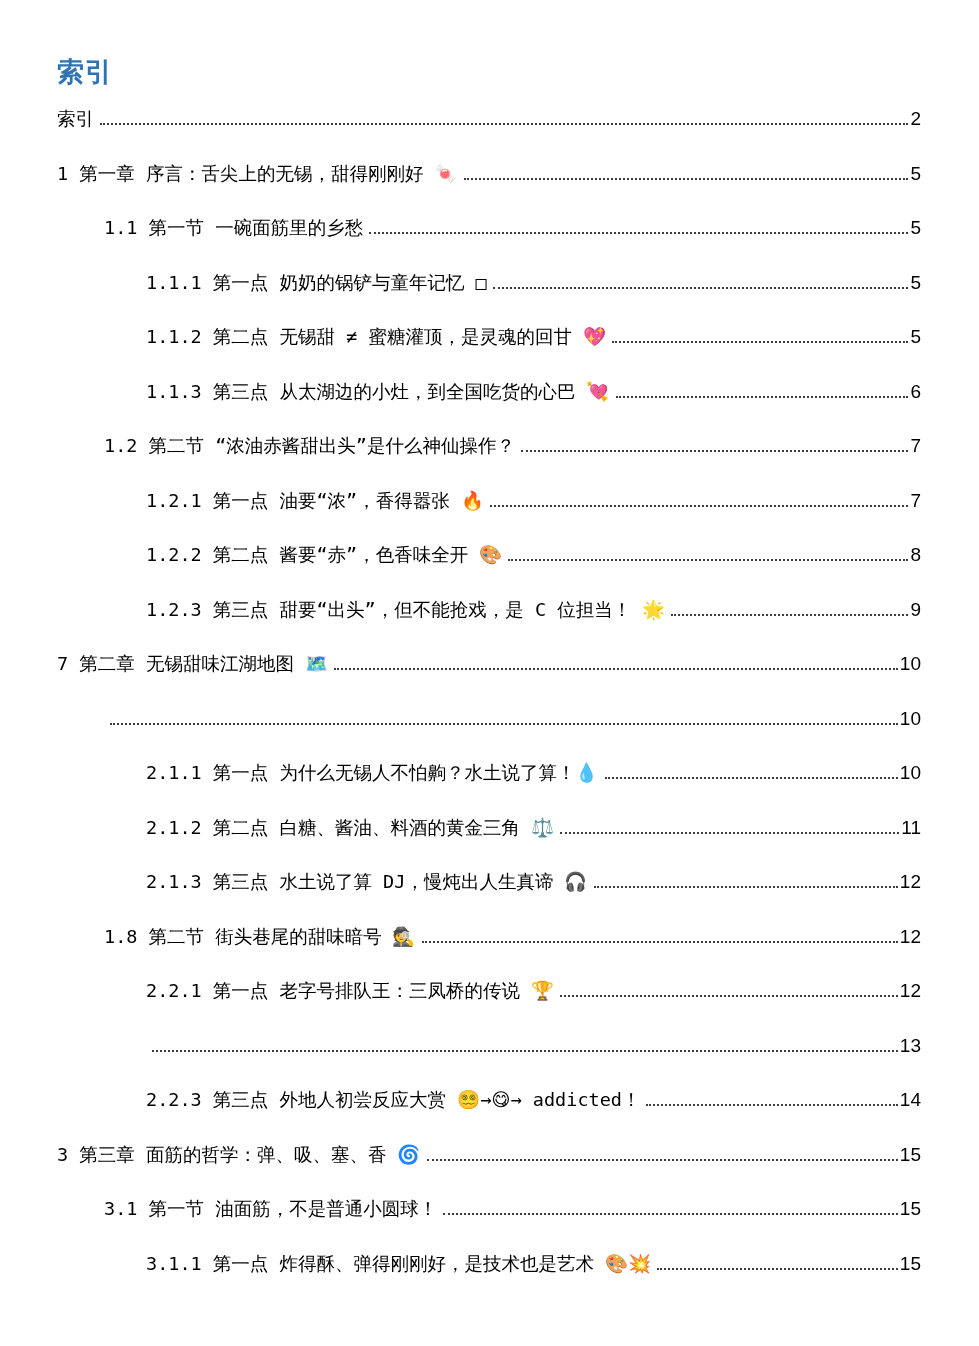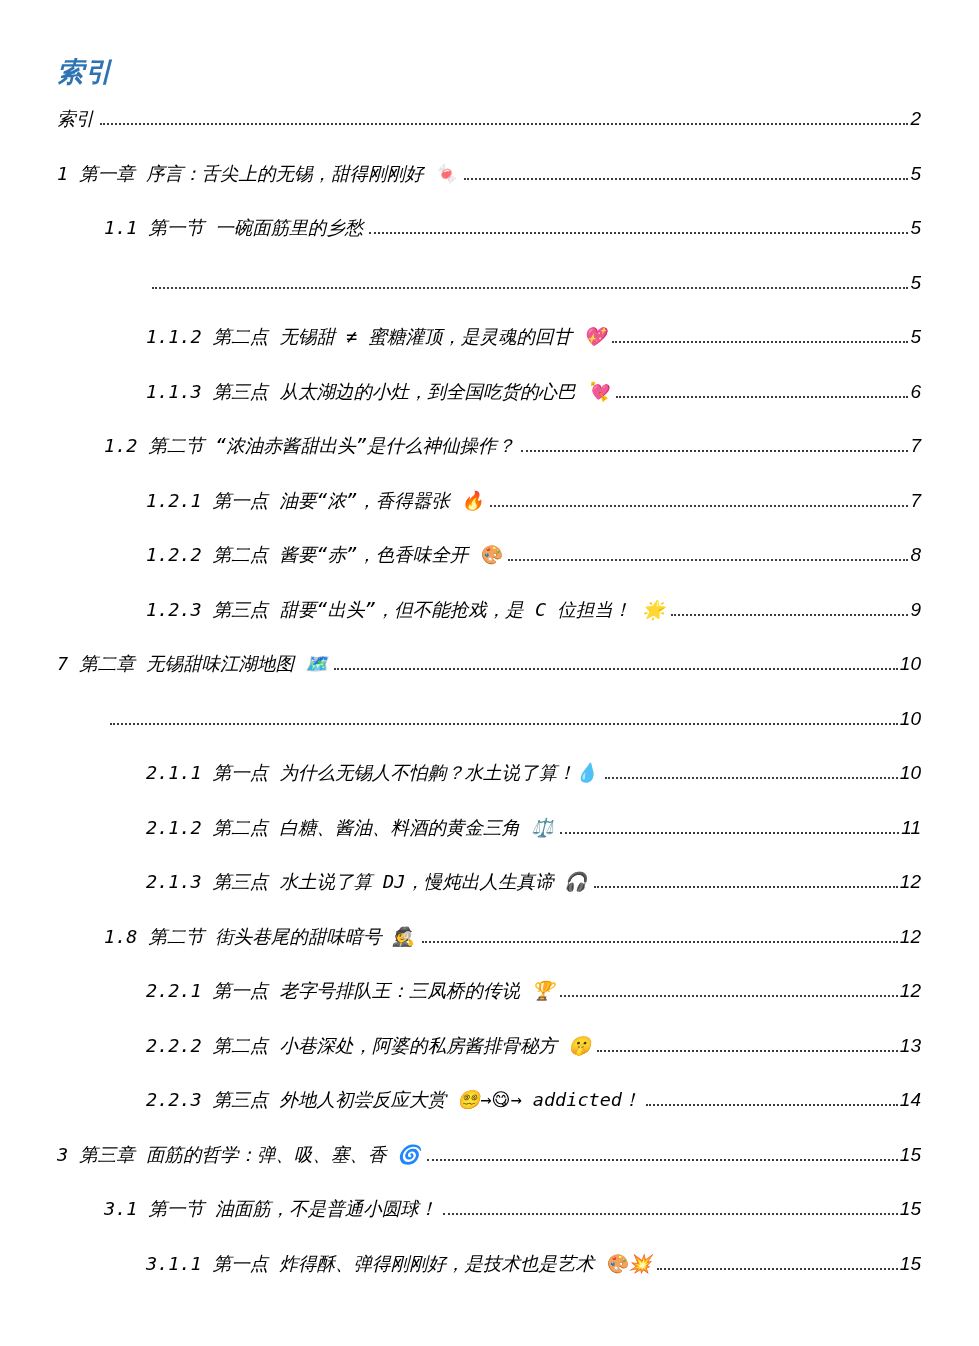--- a/index.html
+++ b/index.html
@@ -5,21 +5,20 @@
   html,body{margin:0;padding:0;background:#ffffff;}
   .page{
     position:relative;
     width:979px;height:1346px;
     box-sizing:border-box;
     padding:54px 58px 0 57px;
     background:#ffffff;
     overflow:hidden;
     font-family:"Liberation Sans","DejaVu Sans",sans-serif;
     color:#000000;
-    font-style:italic;
   }
   .doc-heading{
     font-size:27px;
     font-weight:bold;
     margin:0 0 17px 0;
     letter-spacing:1px;
   }
   .toc{width:100%;}
   .toc-entry{
     display:flex;
@@ -67,20 +66,21 @@
     <span class="toc-page">5</span>
   </div>
 
   <div class="toc-entry lvl2">
     <span class="toc-label">1.1 第一节 一碗面筋里的乡愁</span>
     <span class="toc-dots"></span>
     <span class="toc-page">5</span>
   </div>
 
   <div class="toc-entry lvl3">
+    <span class="toc-label">1.1.1 第一点 奶奶的锅铲与童年记忆 □</span>
     <span class="toc-dots"></span>
     <span class="toc-page">5</span>
   </div>
 
   <div class="toc-entry lvl3">
     <span class="toc-label">1.1.2 第二点 无锡甜 ≠ 蜜糖灌顶，是灵魂的回甘 💖</span>
     <span class="toc-dots"></span>
     <span class="toc-page">5</span>
   </div>
 
@@ -149,21 +149,20 @@
     <span class="toc-page">12</span>
   </div>
 
   <div class="toc-entry lvl3">
     <span class="toc-label">2.2.1 第一点 老字号排队王：三凤桥的传说 🏆</span>
     <span class="toc-dots"></span>
     <span class="toc-page">12</span>
   </div>
 
   <div class="toc-entry lvl3">
-    <span class="toc-label">2.2.2 第二点 小巷深处，阿婆的私房酱排骨秘方 🤫</span>
     <span class="toc-dots"></span>
     <span class="toc-page">13</span>
   </div>
 
   <div class="toc-entry lvl3">
     <span class="toc-label">2.2.3 第三点 外地人初尝反应大赏 😵‍💫→😋→ addicted！</span>
     <span class="toc-dots"></span>
     <span class="toc-page">14</span>
   </div>
 

